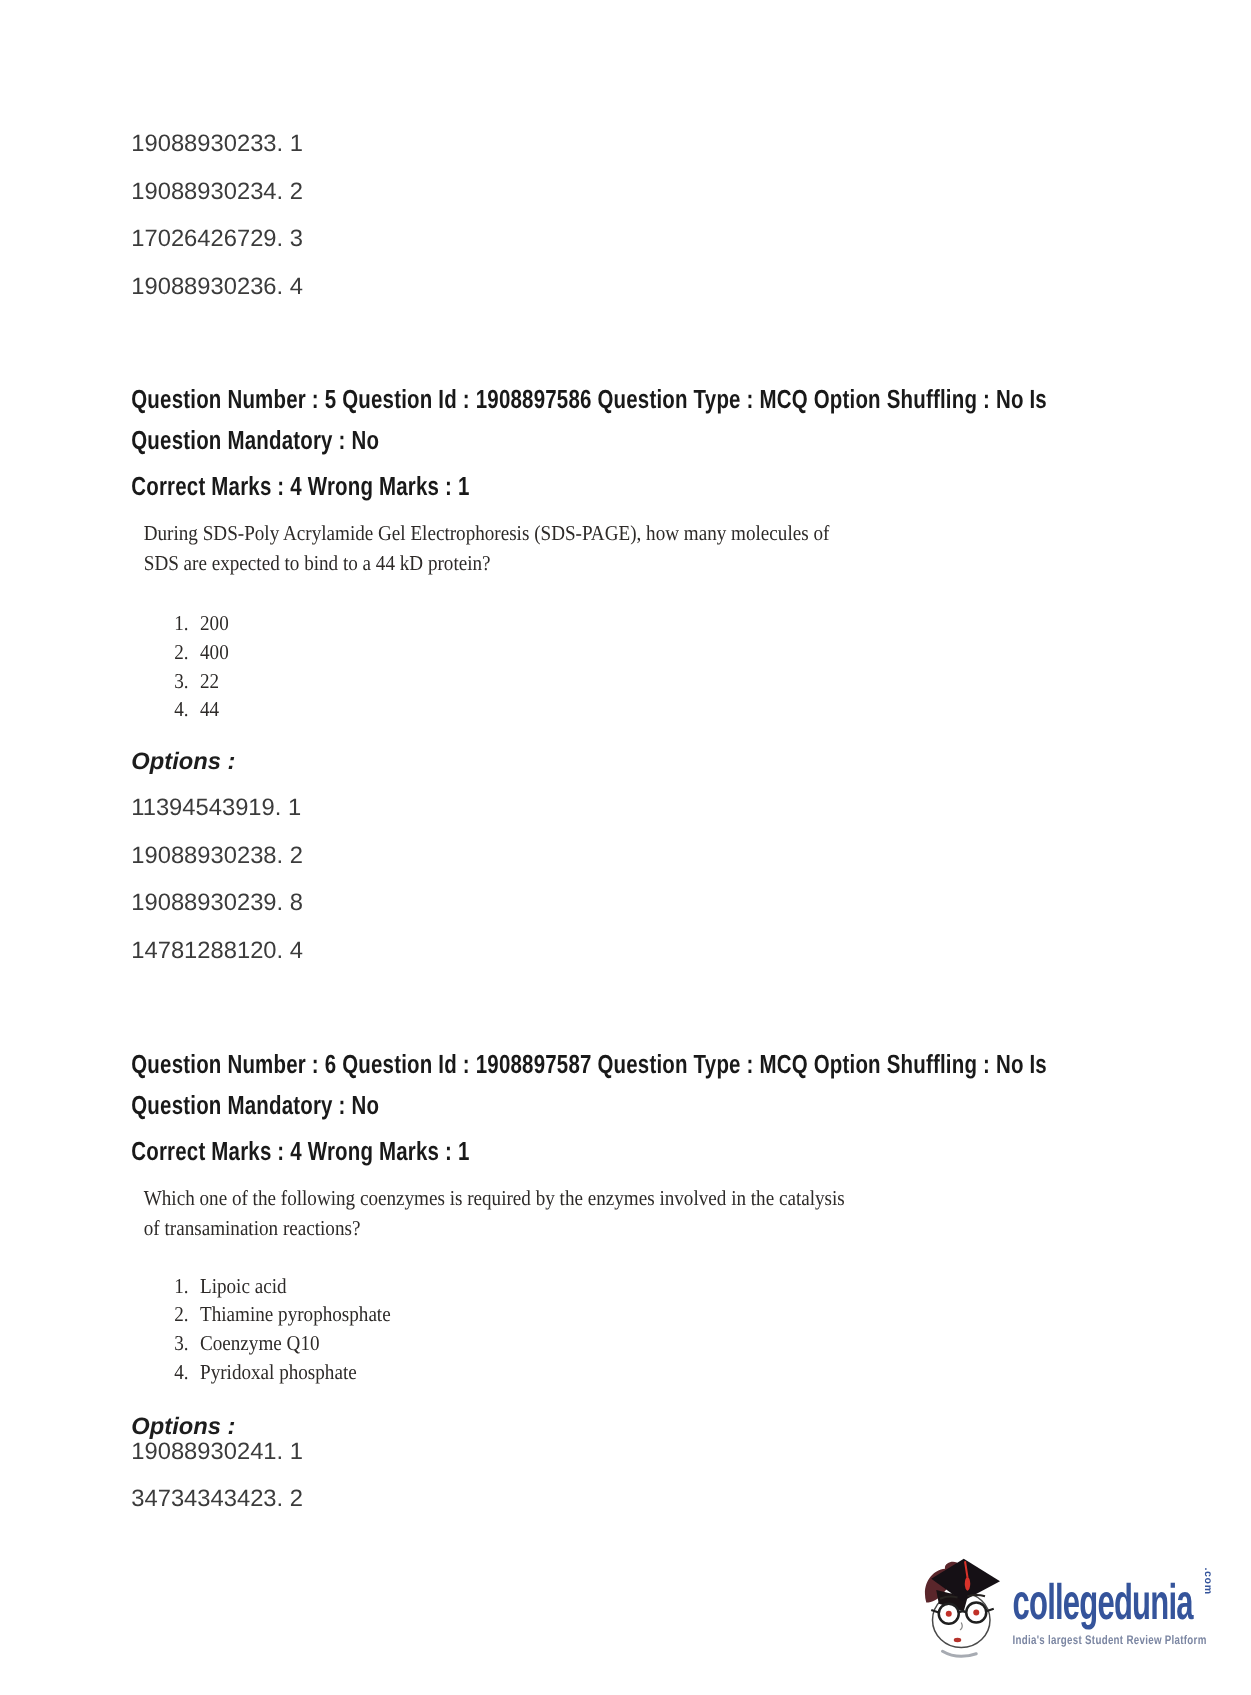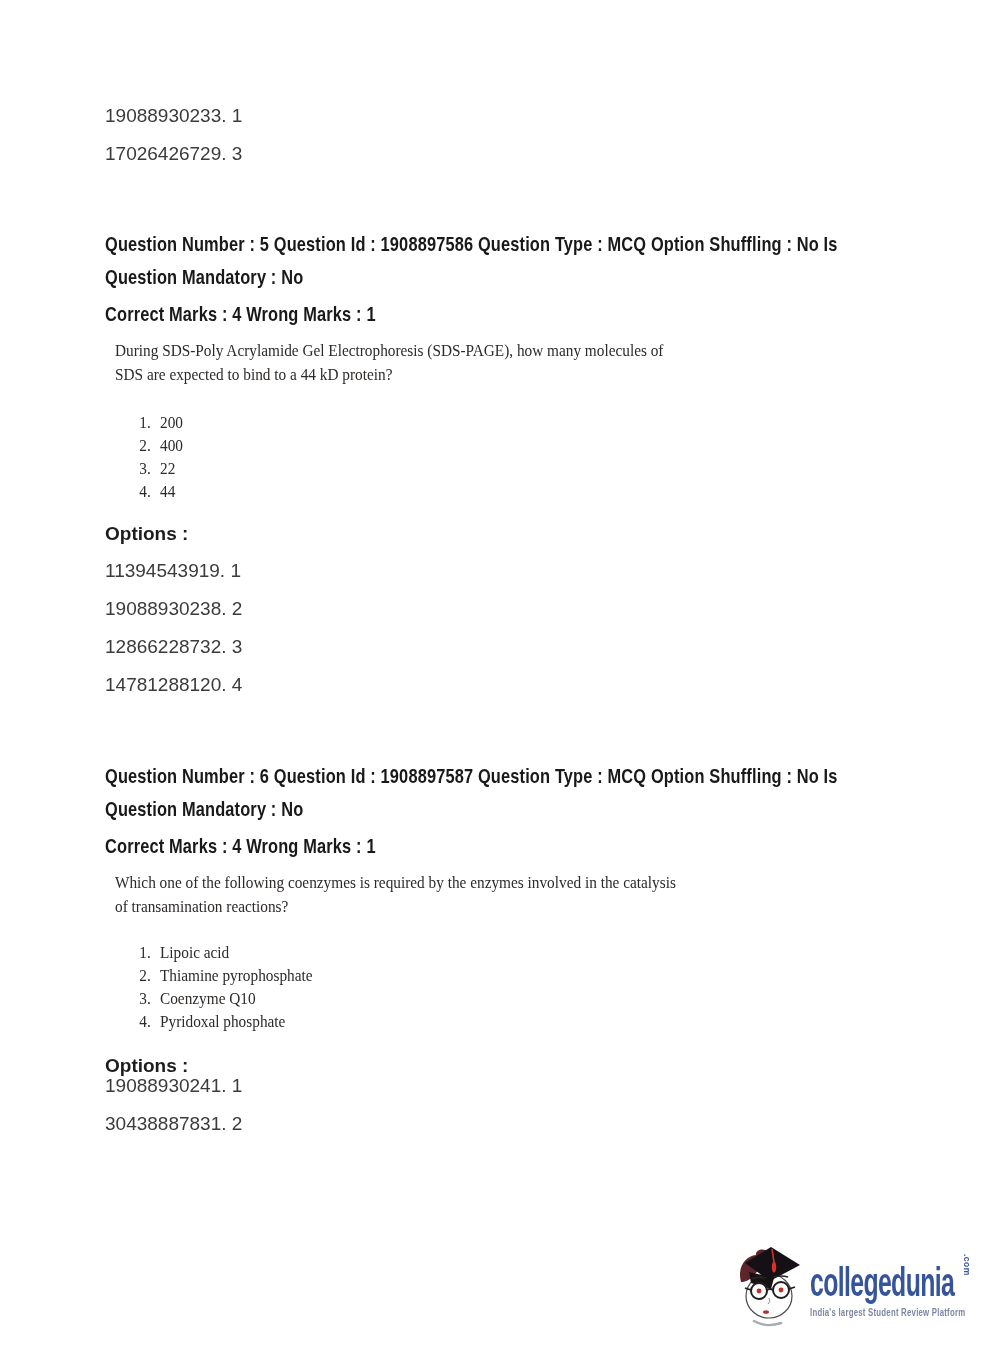--- a/index.html
+++ b/index.html
@@ -23,21 +23,21 @@
   .q-h-line3 { margin-top:4px; }
   .q-stem {
     margin:9px 0 0 10px; font-family:"Liberation Serif", serif; color:#2d2a28;
     transform:scaleX(0.9); transform-origin:0 0; width:max-content;
   }
   .stem-line { font-size:17px; line-height:24px; white-space:nowrap; }
   ol.choices { margin:24px 0 0 0; padding:0 0 0 44px; list-style:decimal; }
   ol.choices li { font-size:17px; line-height:23px; padding-left:6px; }
   .q6 ol.choices { margin-top:22px; }
   .options-label {
-    margin-top:21px; font-weight:700; font-size:19px; line-height:20px; color:#1d1d1d;
+    margin-top:21px; font-weight:700; font-size:19px; line-height:20px; color:#1d1d1d;font-style:italic;
   }
   .q6 .options-label { margin-top:23px; }
   .options-label + .opt-row { margin-top:17px; }
   .q6 .options-label + .opt-row { margin-top:0; }
 
   
   .logo { position:absolute; left:738px; top:1246px; display:flex; align-items:flex-start; }
   .mascot { display:block; }
   .logo-text { margin-left:4px; padding-top:16px; position:relative; }
   .brand {
@@ -55,21 +55,23 @@
     transform:scaleX(0.78); transform-origin:0 0;
   }
 </style>
 </head>
 <body>
 
 <div class="page">
 
   <div class="carryover">
     <div class="opt-row">19088930233. 1</div>
+    <div class="opt-row">19088930234. 2</div>
     <div class="opt-row">17026426729. 3</div>
+    <div class="opt-row">19088930236. 4</div>
   </div>
 
   <section class="question q5">
     <div>
       <div class="q-h-line">Question Number : 5 Question Id : 1908897586 Question Type : MCQ Option Shuffling : No Is</div>
       <div class="q-h-line">Question Mandatory : No</div>
       <div class="q-h-line q-h-line3">Correct Marks : 4 Wrong Marks : 1</div>
     </div>
     <div class="q-stem">
       <div class="stem-line">During SDS-Poly Acrylamide Gel Electrophoresis (SDS-PAGE), how many molecules of</div>
@@ -77,21 +79,21 @@
       <ol class="choices">
         <li>200</li>
         <li>400</li>
         <li>22</li>
         <li>44</li>
       </ol>
     </div>
     <div class="options-label">Options :</div>
     <div class="opt-row">11394543919. 1</div>
     <div class="opt-row">19088930238. 2</div>
-    <div class="opt-row">12866228732. 3</div>
+    <div class="opt-row">19088930239. 8</div>
     <div class="opt-row">14781288120. 4</div>
   </section>
 
   <section class="question q6">
     <div>
       <div class="q-h-line">Question Number : 6 Question Id : 1908897587 Question Type : MCQ Option Shuffling : No Is</div>
       <div class="q-h-line">Question Mandatory : No</div>
       <div class="q-h-line q-h-line3">Correct Marks : 4 Wrong Marks : 1</div>
     </div>
     <div class="q-stem">
@@ -99,21 +101,21 @@
       <div class="stem-line">of transamination reactions?</div>
       <ol class="choices">
         <li>Lipoic acid</li>
         <li>Thiamine pyrophosphate</li>
         <li>Coenzyme Q10</li>
         <li>Pyridoxal phosphate</li>
       </ol>
     </div>
     <div class="options-label">Options :</div>
     <div class="opt-row">19088930241. 1</div>
-    <div class="opt-row">30438887831. 2</div>
+    <div class="opt-row">34734343423. 2</div>
   </section>
 
   <div class="logo">
     <svg class="mascot" width="68" height="84" viewBox="0 0 68 84" xmlns="http://www.w3.org/2000/svg">
 
       <ellipse cx="31" cy="50" rx="23" ry="22" fill="#ffffff" stroke="#4a4a4a" stroke-width="1.2"></ellipse>
 
       <path d="M16,75 Q28,82 43,77" stroke="#a7abb2" stroke-width="2.4" fill="none" stroke-linecap="round"></path>
 
       <path d="M3,36 C-1,22 7,10 18,9 C17,4 26,1 30,6 L36,13 C28,17 22,22 17,28 C12,34 8,36 3,36 Z" fill="#5a262b"></path>

